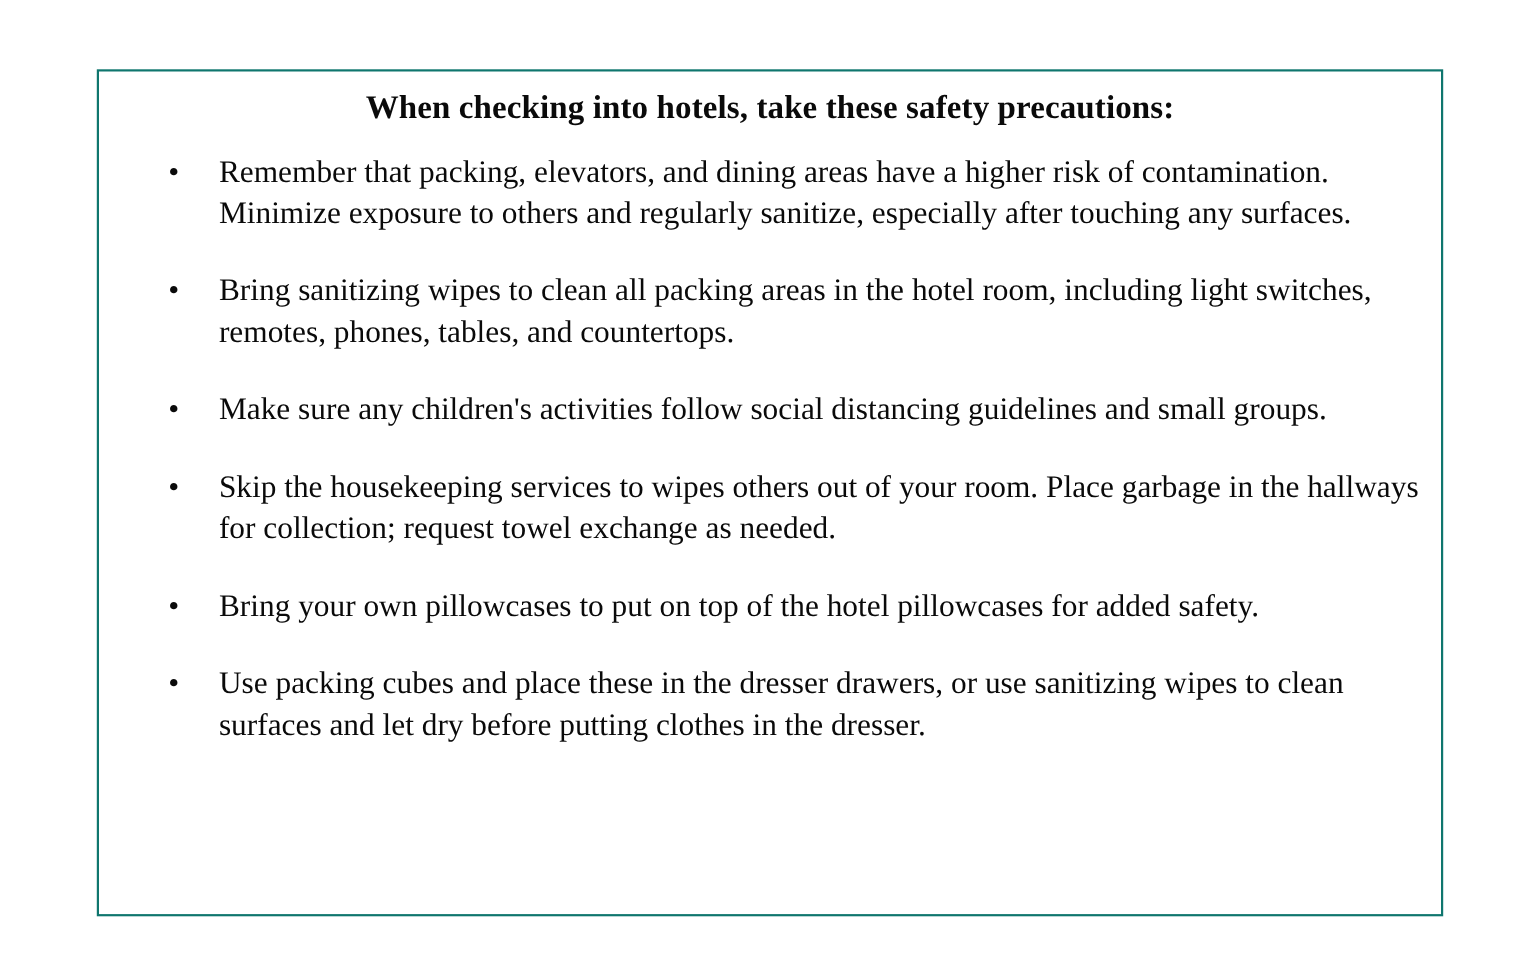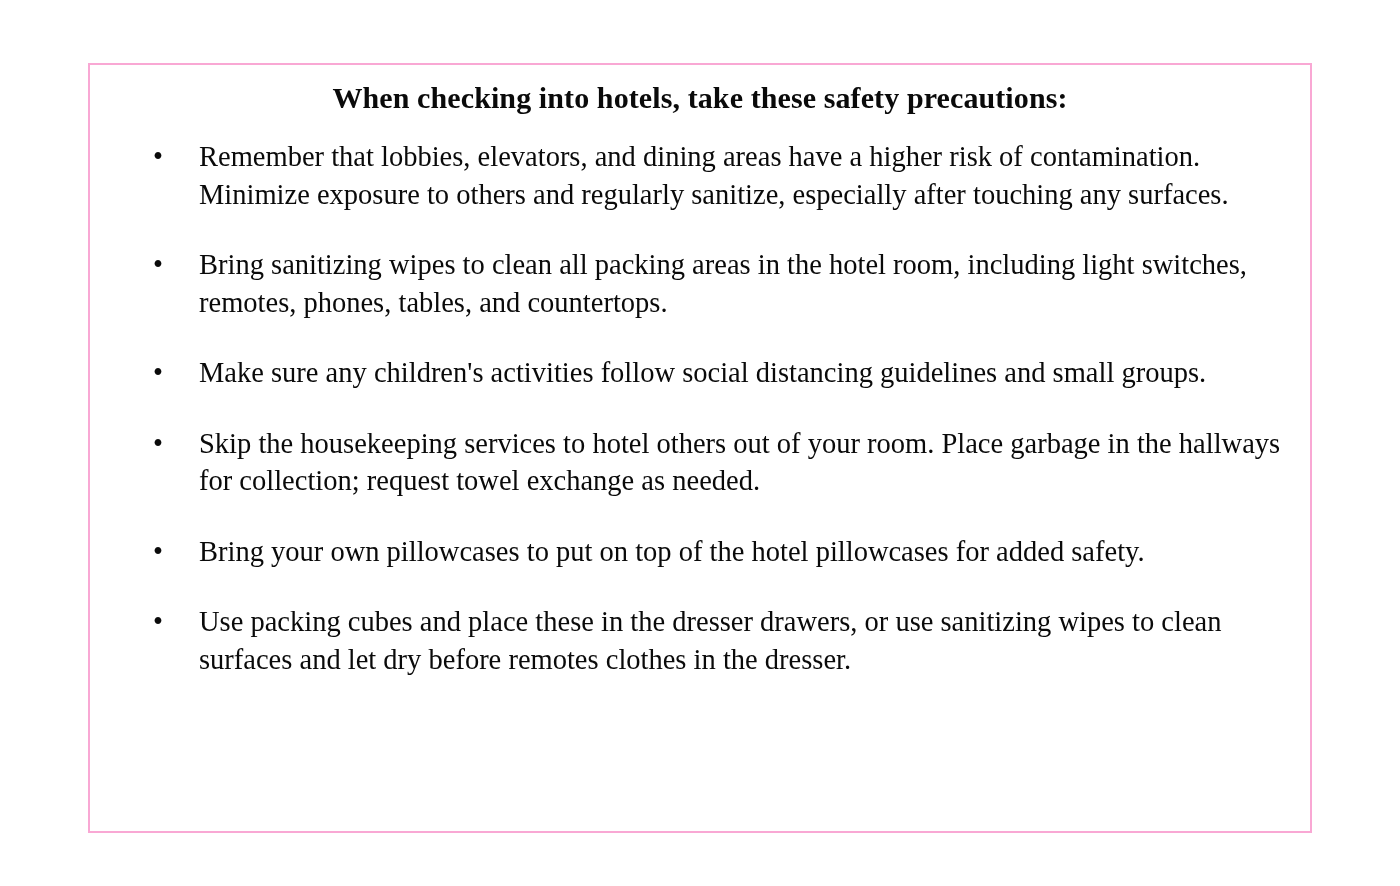--- a/index.html
+++ b/index.html
@@ -19,21 +19,21 @@
     width: 1400px;
     height: 886px;
     background: #ffffff;
   }
   #notice-box {
     position: absolute;
     left: 88px;
     top: 63px;
     width: 1224px;
     height: 770px;
-    border: 2px solid #f9a8d4;
+    border: 2px solid #0f766e;
     box-sizing: border-box;
     background: #ffffff;
   }
   #notice-title {
     text-align: center;
     font-weight: bold;
     font-size: 30px;
     line-height: 1.2;
     letter-spacing: 0.1px;
     margin: 15px 0 0 0;
@@ -78,45 +78,45 @@
 <div id="page">
 
   <div id="notice-box">
 
     <h1 id="notice-title">When checking into hotels, take these safety precautions:</h1>
 
     <ul id="bullet-list">
 
       <li class="bullet-item">
         <span class="bullet-marker">•</span>
-        <span class="bullet-text">Remember that lobbies, elevators, and dining areas have a higher risk of contamination. Minimize exposure to others and regularly sanitize, especially after touching any surfaces.</span>
+        <span class="bullet-text">Remember that packing, elevators, and dining areas have a higher risk of contamination. Minimize exposure to others and regularly sanitize, especially after touching any surfaces.</span>
       </li>
 
       <li class="bullet-item">
         <span class="bullet-marker">•</span>
         <span class="bullet-text">Bring sanitizing wipes to clean all packing areas in the hotel room, including light switches, remotes, phones, tables, and countertops.</span>
       </li>
 
       <li class="bullet-item">
         <span class="bullet-marker">•</span>
         <span class="bullet-text">Make sure any children's activities follow social distancing guidelines and small groups.</span>
       </li>
 
       <li class="bullet-item">
         <span class="bullet-marker">•</span>
-        <span class="bullet-text">Skip the housekeeping services to hotel others out of your room. Place garbage in the hallways for collection; request towel exchange as needed.</span>
+        <span class="bullet-text">Skip the housekeeping services to wipes others out of your room. Place garbage in the hallways for collection; request towel exchange as needed.</span>
       </li>
 
       <li class="bullet-item">
         <span class="bullet-marker">•</span>
         <span class="bullet-text">Bring your own pillowcases to put on top of the hotel pillowcases for added safety.</span>
       </li>
 
       <li class="bullet-item">
         <span class="bullet-marker">•</span>
-        <span class="bullet-text">Use packing cubes and place these in the dresser drawers, or use sanitizing wipes to clean surfaces and let dry before remotes clothes in the dresser.</span>
+        <span class="bullet-text">Use packing cubes and place these in the dresser drawers, or use sanitizing wipes to clean surfaces and let dry before putting clothes in the dresser.</span>
       </li>
 
     </ul>
 
   </div>
 
 </div>
 
 </body></html>

